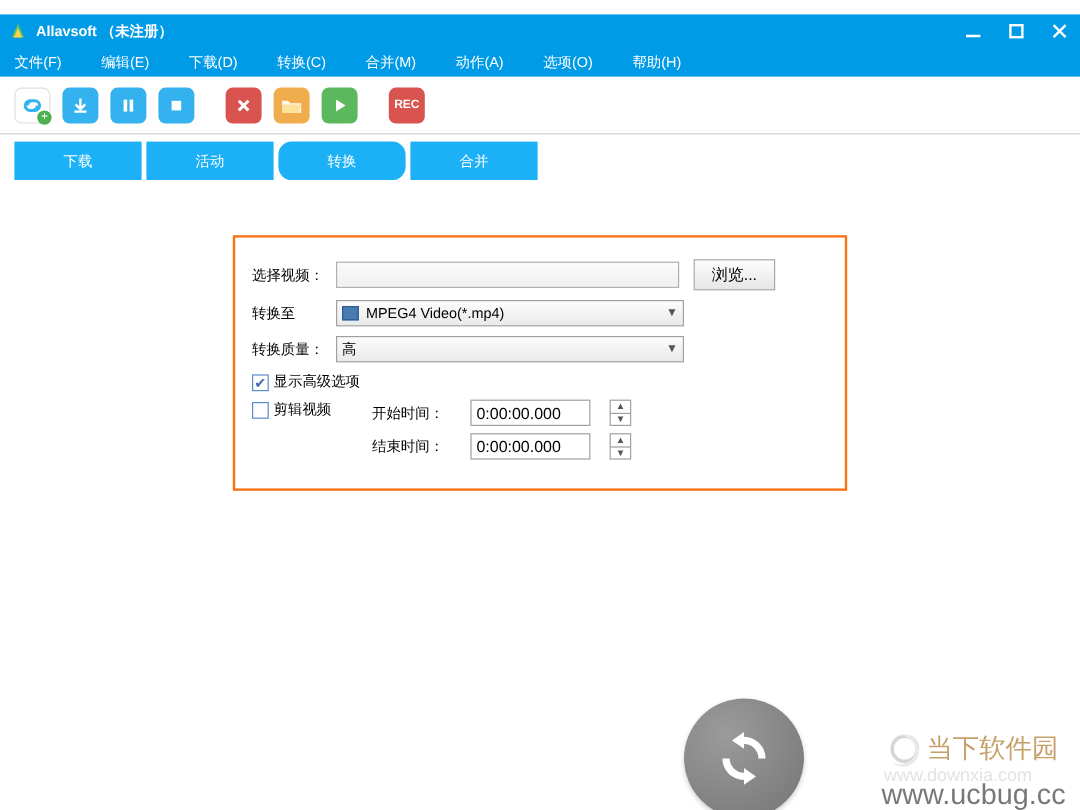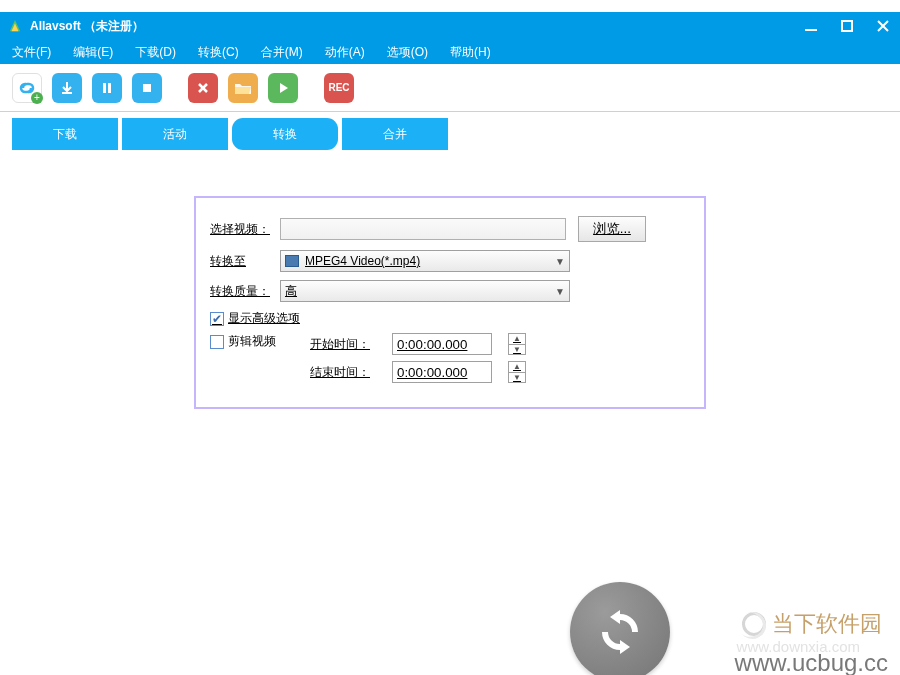--- a/index.html
+++ b/index.html
@@ -6,39 +6,39 @@
 body { font-family: "SimSun", "宋体", sans-serif; font-size: 12px; background: #fff; width: 900px; height: 675px; overflow: hidden; }
 
 .window { width: 900px; height: 675px; display: flex; flex-direction: column; margin-top: 12px; }
 
 .titlebar { background: #009be7; height: 28px; display: flex; align-items: center; padding: 0 8px; color: #fff; font-weight: bold; }
 .titlebar-icon { width: 14px; height: 14px; margin-right: 8px; }
 .titlebar-title { flex: 1; }
 .titlebar-controls { display: flex; gap: 18px; }
 .titlebar-btn { width: 18px; height: 18px; display: flex; align-items: center; justify-content: center; cursor: pointer; color: #fff; }
 
-.menubar { background: #009be7; height: 24px; display: flex; align-items: center; padding: 0 8px; gap: 14px; color: #fff; }
+.menubar { background: #009be7; height: 24px; display: flex; align-items: center; padding: 0 8px; gap: 25px; color: #fff; }
 .menu-item { cursor: pointer; padding: 2px 4px; }
 
 .toolbar { background: #fff; height: 48px; border-bottom: 1px solid #d0d0d0; display: flex; align-items: center; padding: 0 12px; gap: 10px; }
 .tool-btn { width: 30px; height: 30px; border-radius: 6px; display: flex; align-items: center; justify-content: center; cursor: pointer; }
 .tool-link { background: #fff; color: #34b2f0; border: 1px solid #e0e0e0; position: relative; }
 .green-plus { position: absolute; right: -2px; bottom: -2px; width: 12px; height: 12px; background: #4caf50; border-radius: 50%; display: flex; align-items: center; justify-content: center; font-size: 10px; color: #fff; }
 .tool-dark { background: #34b2f0; color: #fff; }
 .tool-red { background: #d9534f; color: #fff; }
 .tool-yellow { background: #f0ad4e; color: #fff; }
 .tool-green { background: #5cb85c; color: #fff; }
 .tool-rec { background: #d9534f; color: #fff; font-size: 10px; font-weight: bold; }
 
 .tabs-row { display: flex; padding: 6px 12px 0 12px; gap: 4px; }
 .tab { background: #1cb0f6; color: #fff; height: 32px; width: 106px; display: flex; align-items: center; justify-content: center; cursor: pointer; }
 .tab.active { font-weight: normal; border-radius: 11px; }
 .content { flex: 1; padding: 0 12px 12px 12px; position: relative; }
 
-.convert-panel { border: 2px solid #c4b5fd; margin: 46px auto 0 auto; width: 512px; padding: 18px 14px; text-decoration: underline; }
+.convert-panel { border: 2px solid #f97316; margin: 46px auto 0 auto; width: 512px; padding: 18px 14px; }
 .form-row { display: flex; align-items: center; margin-bottom: 8px; }
 .form-label { width: 70px; }
 .text-input { flex: 1; height: 22px; border: 1px solid #b0b0b0; background: linear-gradient(#fafafa,#f0f0f0); padding: 0 4px; }
 .browse-btn { height: 26px; width: 68px; margin-left: 12px; background: linear-gradient(#fdfdfd,#e6e6e6); border: 1px solid #a8a8a8; cursor: pointer; }
 .select-box { flex: 1; height: 22px; border: 1px solid #a0a0a0; background: linear-gradient(#fdfdfd,#e9e9e9); display: flex; align-items: center; padding: 0 4px; position: relative; cursor: pointer; text-align: right; }
 .select-caret { position: absolute; right: 4px; top: 50%; transform: translateY(-50%); color: #555; font-size: 10px; }
 .checkbox-row { display: flex; align-items: center; margin-bottom: 6px; gap: 4px; }
 .checkbox { width: 14px; height: 14px; border: 1px solid #5a8bcd; display: flex; align-items: center; justify-content: center; cursor: pointer; font-size: 12px; color: #3a6bad; background: #fff; }
 .volume-row { display: flex; align-items: center; margin-bottom: 8px; }
 .slider-wrap { flex: 1; display: flex; align-items: center; gap: 8px; margin-left: 10px; }

